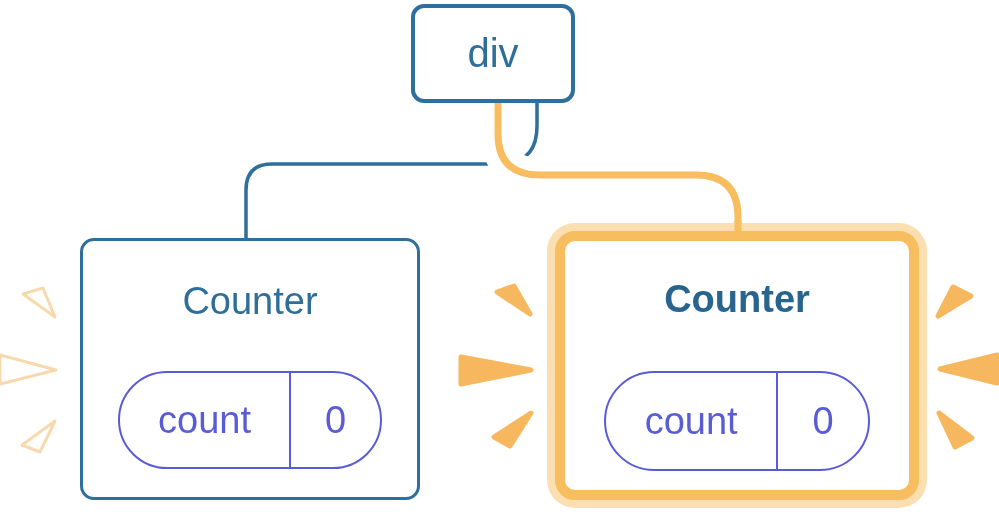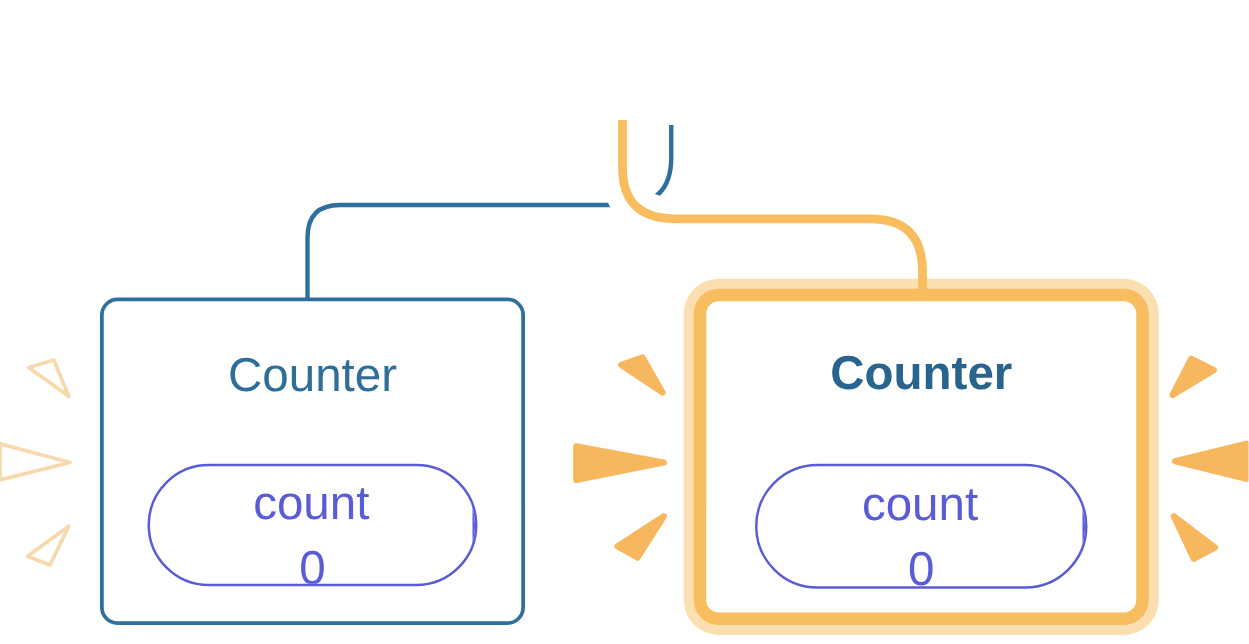--- a/index.html
+++ b/index.html
@@ -33,21 +33,21 @@
     border:10px solid #f8bd5e;border-radius:20px;
     box-shadow:0 0 0 8px #fbdfb0;
   }
   .counter-title{
     margin-top:38px;font-size:38px;line-height:44px;color:#2f6e99;
   }
   .counter-right .counter-title{font-weight:700;color:#28648e;margin-top:36px;}
   .state-pill{
     box-sizing:border-box;display:flex;align-items:stretch;
     border:2.5px solid #5a5cd6;border-radius:60px;overflow:hidden;
-    margin-top:30px;width:264px;height:98px;color:#5a5cd6;font-size:38px;flex-direction:column;
+    margin-top:30px;width:264px;height:98px;color:#5a5cd6;font-size:38px;
   }
   .counter-right .state-pill{width:266px;height:100px;margin-top:32px;}
   .state-pill .cell{display:flex;align-items:center;justify-content:center;}
   .state-pill .key{flex:0 0 65%;border-right:2.5px solid #5a5cd6;}
   .state-pill .value{flex:1;}
 </style>
 </head>
 <body>
 
 <div class="stage">
@@ -72,20 +72,23 @@
       <polygon points="494,437 510,446 531,413"></polygon>
     </g>
 
     <g fill="#f6b75e" stroke="#f6b75e" stroke-width="5" stroke-linejoin="round">
       <polygon points="938,316 953,287 971,296"></polygon>
       <polygon points="997,355 997,383 940,369"></polygon>
       <polygon points="939,413 972,438 955,447"></polygon>
     </g>
   </svg>
 
+  <div class="node-box div-node">
+    <span>div</span>
+  </div>
 
   <div class="counter-card counter-left">
     <div class="counter-title">Counter</div>
     <div class="state-pill">
       <div class="cell key">count</div>
       <div class="cell value">0</div>
     </div>
   </div>
 
   <div class="counter-card counter-right">

